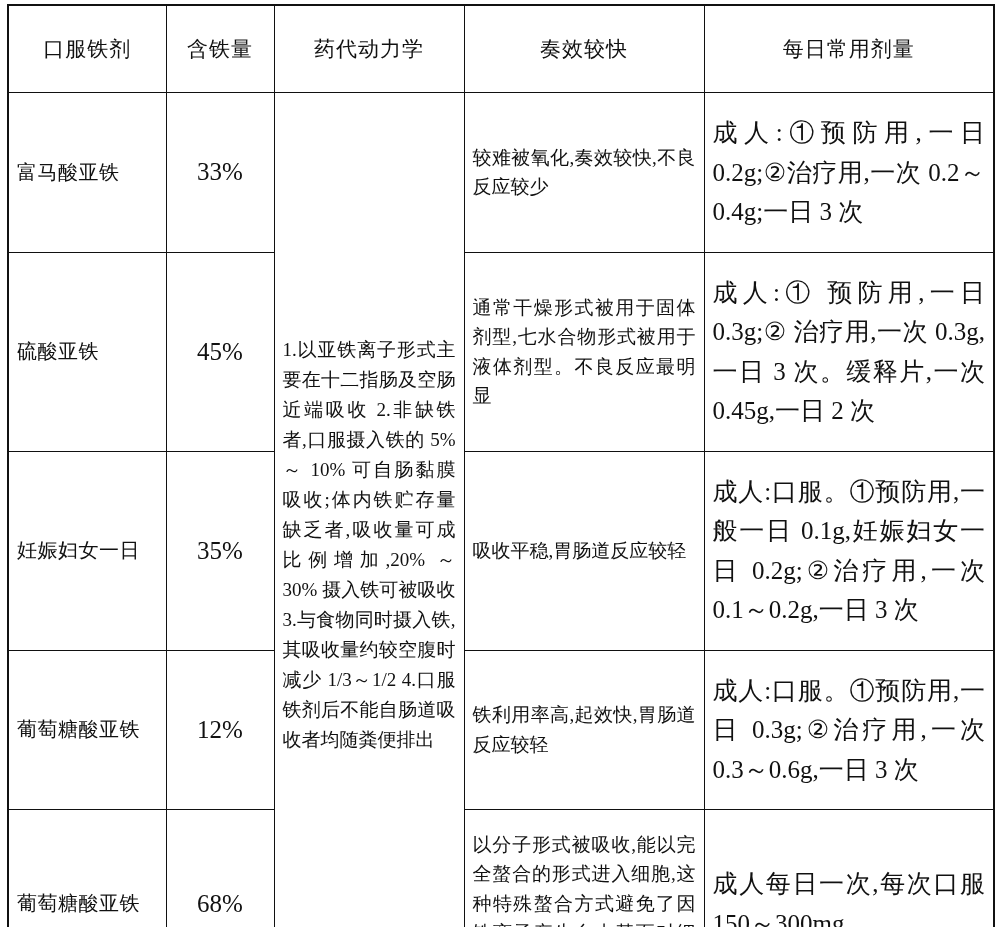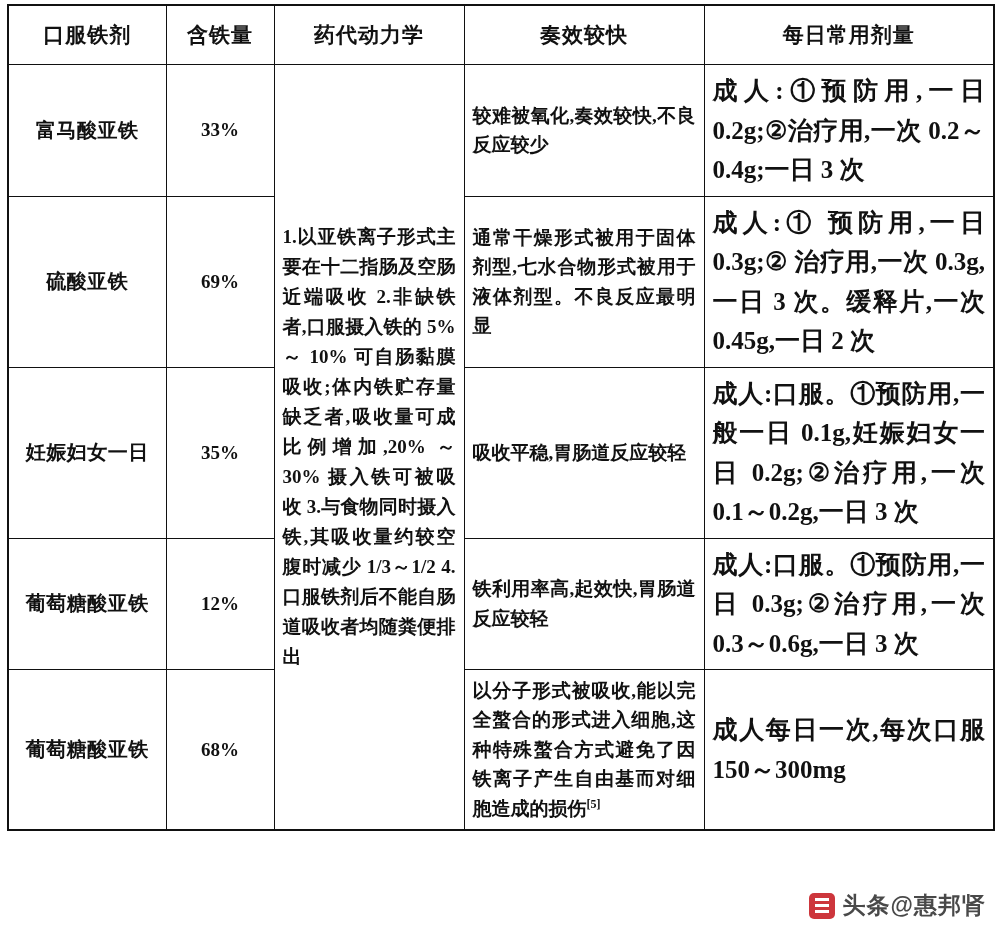--- a/index.html
+++ b/index.html
@@ -24,48 +24,48 @@
   table.drug-table {
     border-collapse: collapse;
     width: 986px;
     margin: 4px 7px 0 7px;
     table-layout: fixed;
   }
   table.drug-table td,
   table.drug-table th {
     border: 1px solid #111111;
     vertical-align: middle;
-    padding: 6px 8px;
-    font-weight: bold;
+    padding: 20px 8px;
+    font-weight: normal;
   }
   
   table.drug-table {
     border: 2px solid #111111;
   }
   thead td {
     text-align: center;
     font-size: 21px;
     letter-spacing: 1px;
     height: 46px;
     padding: 4px 6px;
   }
   .col-name   { width: 158px; }
   .col-iron   { width: 108px; }
   .col-pk     { width: 190px; }
   .col-feat   { width: 240px; }
   .col-dose   { width: 290px; }
 
   td.cell-name {
-    text-align: center;
+    text-align: left;
     font-size: 20px;
     letter-spacing: 0.5px;
   }
   td.cell-iron {
     text-align: center;
-    font-size: 19px;
+    font-size: 25px;
   }
   td.cell-text {
     font-size: 19px;
     line-height: 1.55;
     text-align: justify;
     text-justify: inter-ideograph;
   }
   td.cell-pk {
     font-size: 19px;
     line-height: 1.58;
@@ -144,21 +144,21 @@
     <tbody>
       <tr>
         <td class="cell-name">富马酸亚铁</td>
         <td class="cell-iron">33%</td>
         <td class="cell-pk pk-merged" rowspan="5">1.以亚铁离子形式主要在十二指肠及空肠近端吸收 2.非缺铁者,口服摄入铁的 5% ～ 10% 可自肠黏膜吸收;体内铁贮存量缺乏者,吸收量可成比例增加,20% ～ 30% 摄入铁可被吸收 3.与食物同时摄入铁,其吸收量约较空腹时减少 1/3～1/2 4.口服铁剂后不能自肠道吸收者均随粪便排出</td>
         <td class="cell-text">较难被氧化,奏效较快,不良反应较少</td>
         <td class="cell-dose">成人:①预防用,一日 0.2g;②治疗用,一次 0.2～0.4g;一日 3 次</td>
       </tr>
       <tr>
         <td class="cell-name">硫酸亚铁</td>
-        <td class="cell-iron">69%</td>
+        <td class="cell-iron">45%</td>
         <td class="cell-text">通常干燥形式被用于固体剂型,七水合物形式被用于液体剂型。不良反应最明显</td>
         <td class="cell-dose">成人:① 预防用,一日 0.3g;② 治疗用,一次 0.3g,一日 3 次。缓释片,一次 0.45g,一日 2 次</td>
       </tr>
       <tr>
         <td class="cell-name">妊娠妇女一日</td>
         <td class="cell-iron">35%</td>
         <td class="cell-text">吸收平稳,胃肠道反应较轻</td>
         <td class="cell-dose">成人:口服。①预防用,一般一日 0.1g,妊娠妇女一日 0.2g;②治疗用,一次 0.1～0.2g,一日 3 次</td>
       </tr>
       <tr>
@@ -169,18 +169,14 @@
       </tr>
       <tr>
         <td class="cell-name">葡萄糖酸亚铁</td>
         <td class="cell-iron">68%</td>
         <td class="cell-text"><span>以分子形式被吸收,能以完全螯合的形式进入细胞,这种特殊螯合方式避免了因铁离子产生自由基而对细胞造成的损伤</span><span class="sup">[5]</span></td>
         <td class="cell-dose">成人每日一次,每次口服 150～300mg</td>
       </tr>
     </tbody>
   </table>
 
-  <div class="watermark">
-    <span class="wm-logo"></span>
-    <span>头条@惠邦肾</span>
-  </div>
 
 </div>
 
 </body></html>

